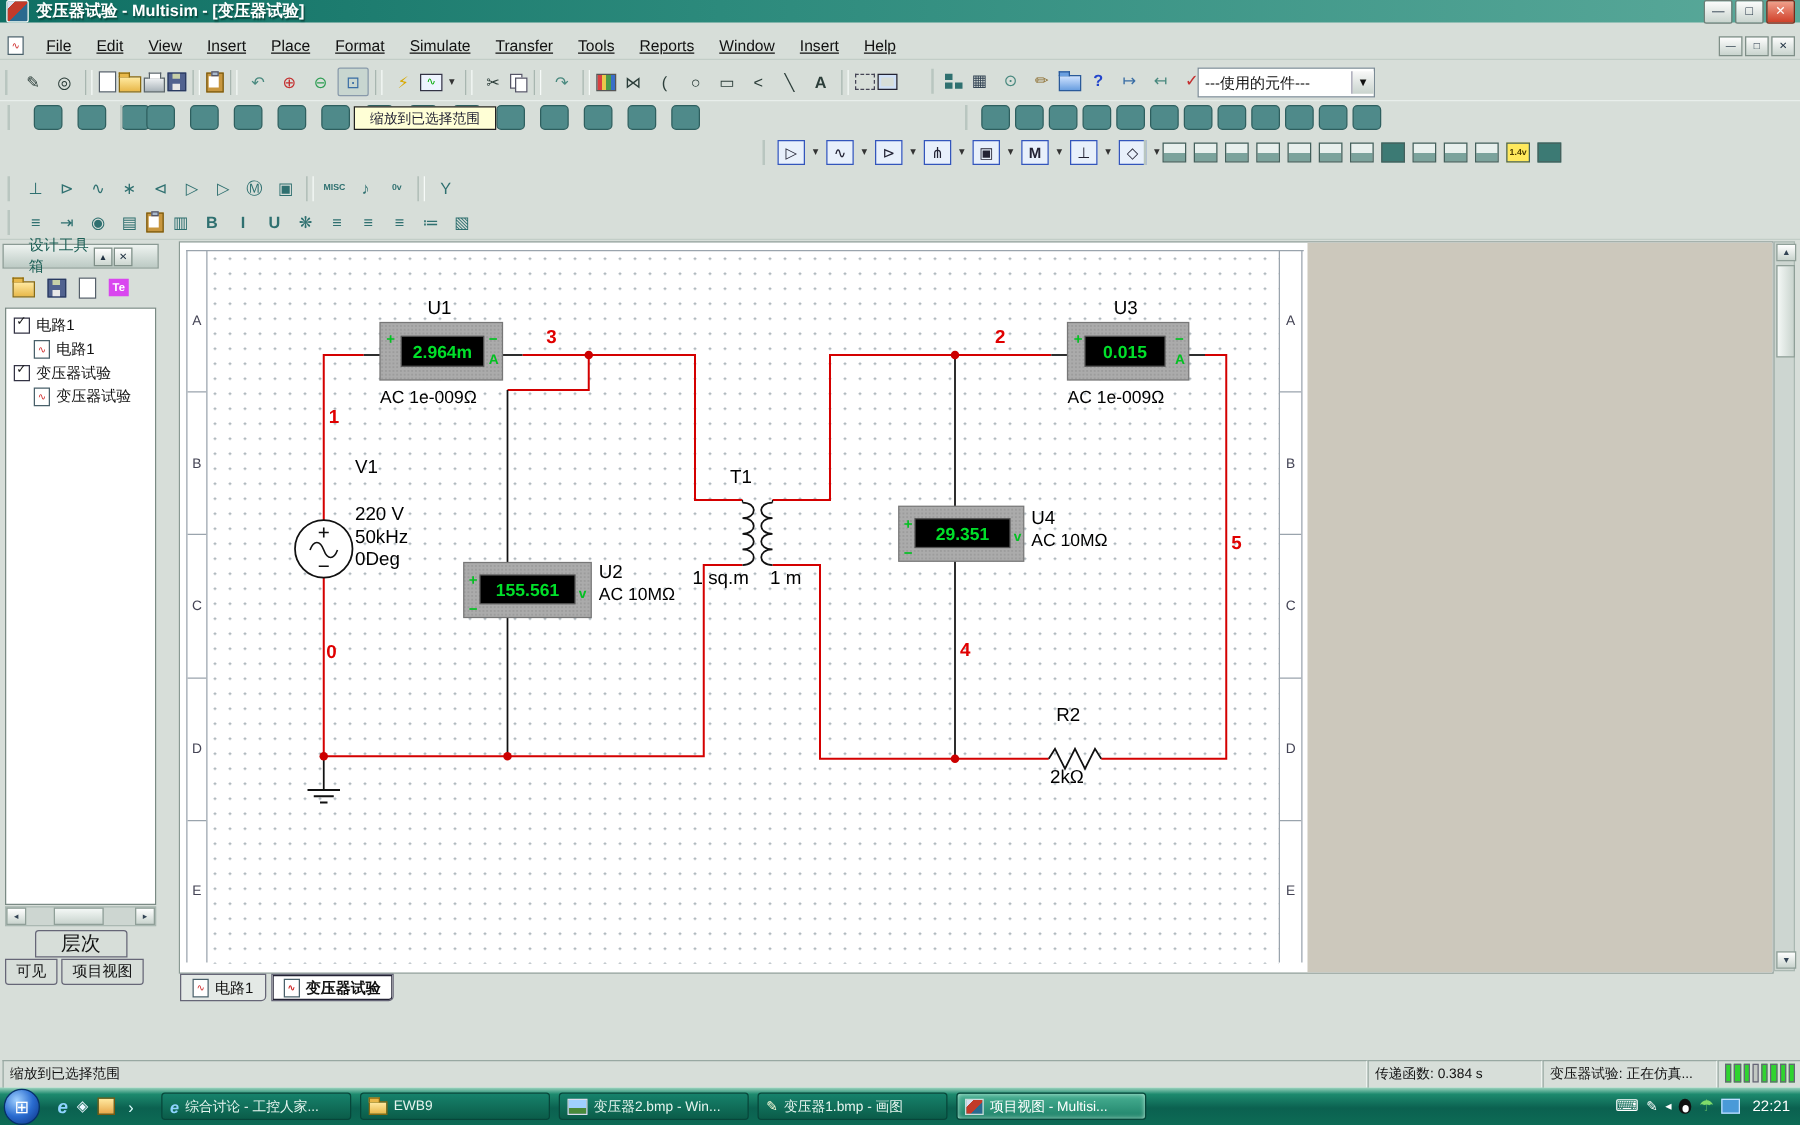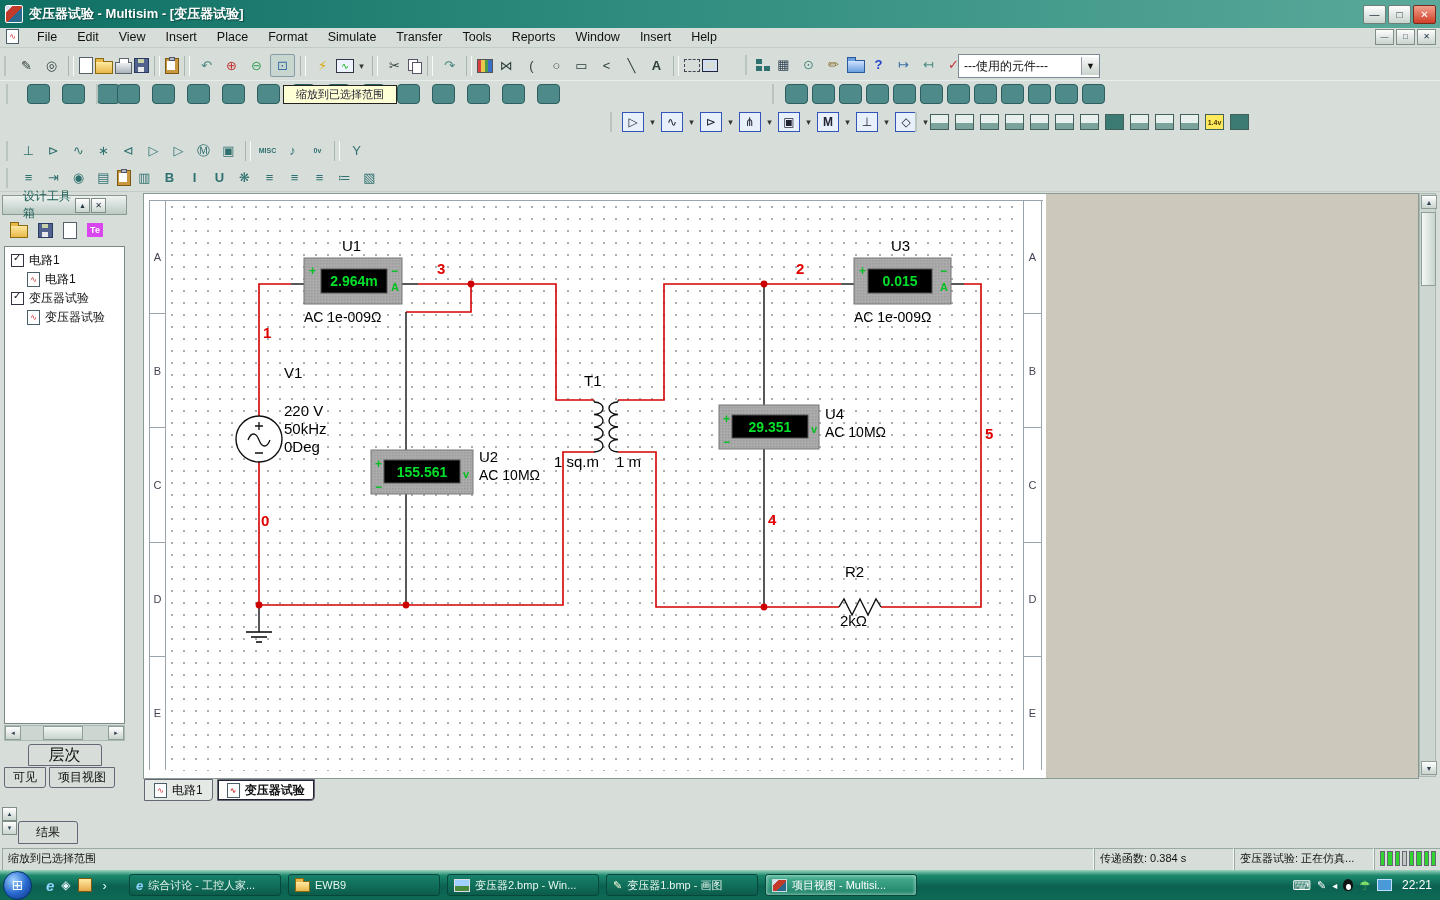--- a/index.html
+++ b/index.html
@@ -1,29 +1,29 @@
 <!DOCTYPE html>
 <html><head>
 <meta charset="utf-8">
 <style>
   html,body{margin:0;padding:0;background:#555;}
   #screen{position:relative;width:1440px;height:900px;overflow:hidden;background:#d7ded9;
     font-family:"Liberation Sans","DejaVu Sans",sans-serif;font-size:12px;color:#111;}
   
-  #titlebar{position:absolute;left:0;top:0;width:1440px;height:28px;
+  #titlebar{position:absolute;left:0;top:0;width:1440px;height:18px;
     background:linear-gradient(90deg,#0f6f63,#2c8a7c 40%,#5aa99a);display:flex;align-items:center;padding-left:5px;box-sizing:border-box;text-align:right;}
   .app-logo{width:16px;height:16px;border-radius:2px;background:linear-gradient(135deg,#d8dff0 20%,#c23a2a 20% 55%,#2a6a8f 55%);border:1px solid #fff;margin-right:6px;flex:none;}
   #title-text{color:#fff;font-weight:bold;font-size:13px;text-shadow:1px 1px 1px #0a4a40;}
   .winbtns{margin-left:auto;margin-right:4px;display:flex;gap:2px;}
   .wbtn{width:21px;height:17px;display:flex;align-items:center;justify-content:center;font-size:10px;color:#234;
     background:linear-gradient(#fdfdfd,#c9d4ce);border:1px solid #6f7f78;border-radius:2px;}
   .wbtn.close{background:linear-gradient(#f0a18c,#cf3f28);color:#fff;border-color:#7a2a1a;}
   
   #menubar{position:absolute;left:0;top:26px;width:1440px;height:22px;display:flex;align-items:center;padding-left:6px;box-sizing:border-box;border-bottom:1px solid #c2cdc7;}
-  .menuitem{padding:2px 10px;font-size:12.5px;}
+  .menuitem{padding:2px 10px;font-size:12.5px;text-decoration:underline;}
   .mdibtns{margin-left:auto;margin-right:4px;display:flex;gap:2px;}
   .mdibtn{width:17px;height:14px;display:flex;align-items:center;justify-content:center;font-size:8px;color:#234;
     background:linear-gradient(#fdfdfd,#c9d4ce);border:1px solid #7f8f88;}
   
   .tbrow{position:absolute;left:0;width:1440px;}
   .tbgrp{position:absolute;display:flex;align-items:center;gap:2px;}
   .ticon{width:23px;height:21px;display:inline-flex;align-items:center;justify-content:center;font-size:13px;color:#2c3e3a;flex:none;}
   .ticon.bold{font-weight:bold;}
   .sep{width:4px;height:20px;border-left:1px solid #a8b6b0;border-right:1px solid #f6faf8;margin:0 3px;}
   .pressed{border:1px solid #8899aa;background:#c8d6d0;border-radius:2px;}
@@ -553,25 +553,20 @@
     <span class="sheettab">
       <span class="i-sheet"></span>
       <span>电路1</span>
     </span>
     <span class="sheettab active">
       <span class="i-sheet"></span>
       <span>变压器试验</span>
     </span>
   </div>
 
-  <div id="resultsrow">
-    <span class="rbtn" style="left:2px;top:3px;">▴</span>
-    <span class="rbtn" style="left:2px;top:17px;">▾</span>
-    <span id="results-tab">结果</span>
-  </div>
 
   <div id="statusbar">
     <span class="scell" style="left:2px;width:1080px;">缩放到已选择范围</span>
     <span class="scell" style="left:1094px;width:128px;">传递函数: 0.384 s</span>
     <span class="scell" style="left:1234px;width:128px;">变压器试验: 正在仿真...</span>
     <span class="scell" style="left:1374px;width:56px;">
         <span id="bars">
           <span class="simbar" style="background: rgb(47, 212, 47);"></span>
           <span class="simbar" style="background: rgb(47, 212, 47);"></span>
           <span class="simbar" style="background: rgb(47, 212, 47);"></span>

